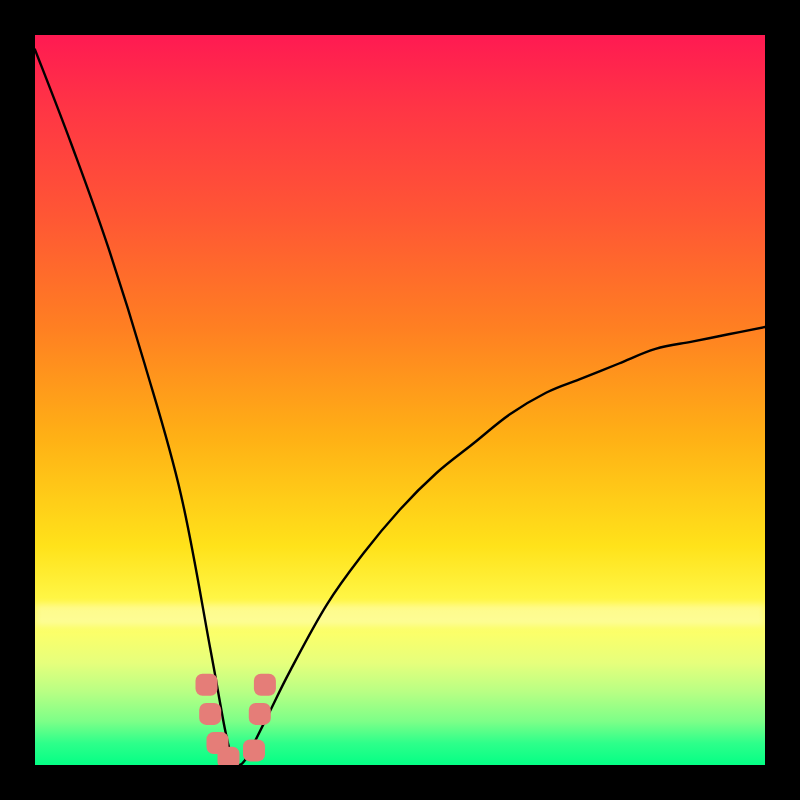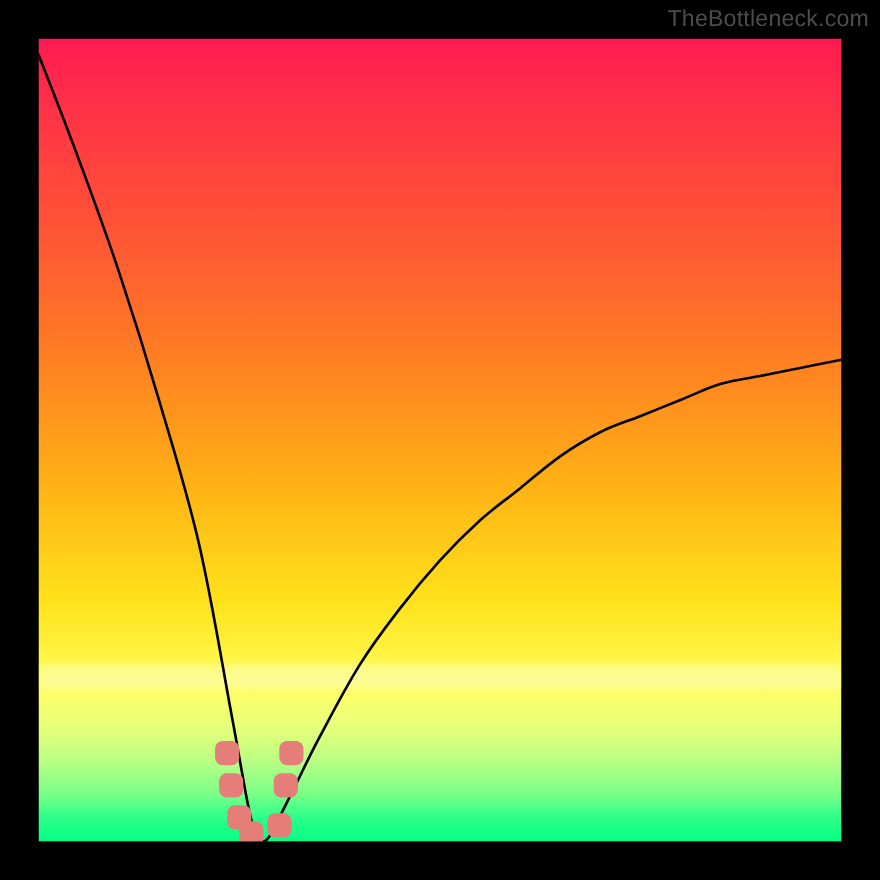--- a/index.html
+++ b/index.html
@@ -68,21 +68,20 @@
     font-size: 21px;
     letter-spacing: 0.2px;
     font-weight: 400;
   }
 </style>
 </head>
 <body>
 
 <div class="frame">
 
-  <div class="watermark">TheBottleneck.com</div>
 
   <div class="plot-area">
     <div class="grad"></div>
     <div class="white-band"></div>
 
     <svg class="svg-layer" viewBox="0 0 730 730" preserveAspectRatio="none">
       <path id="curve-path" fill="none" stroke="#000" stroke-width="2.4" stroke-linecap="round" stroke-linejoin="round" d="M 0.0 14.6 C 6.6 31.7, 23.4 74.0, 36.5 109.5 C 49.6 145.0, 59.9 172.3, 73.0 211.7 C 86.1 251.1, 96.4 283.8, 109.5 328.5 C 122.6 373.2, 134.2 408.7, 146.0 459.9 C 157.8 511.1, 167.3 571.2, 175.2 613.2 C 183.1 655.2, 185.9 673.8, 189.8 693.5 C 193.7 713.2, 194.5 716.1, 197.1 722.7 C 199.7 729.3, 201.8 730.0, 204.4 730.0 C 207.0 730.0, 209.1 726.6, 211.7 722.7 C 214.3 718.8, 215.1 716.0, 219.0 708.1 C 222.9 700.2, 227.0 692.0, 233.6 678.9 C 240.2 665.8, 245.0 654.8, 255.5 635.1 C 266.0 615.4, 278.9 590.4, 292.0 569.4 C 305.1 548.4, 315.4 535.4, 328.5 518.3 C 341.6 501.2, 351.9 489.0, 365.0 474.5 C 378.1 460.0, 388.4 449.8, 401.5 438.0 C 414.6 426.2, 424.9 419.3, 438.0 408.8 C 451.1 398.3, 461.4 388.8, 474.5 379.6 C 487.6 370.4, 497.9 364.3, 511.0 357.7 C 524.1 351.1, 534.4 348.4, 547.5 343.1 C 560.6 337.8, 570.9 333.8, 584.0 328.5 C 597.1 323.2, 607.4 317.8, 620.5 313.9 C 633.6 310.0, 643.9 309.2, 657.0 306.6 C 670.1 304.0, 680.4 301.9, 693.5 299.3 C 706.6 296.7, 723.4 293.3, 730.0 292.0"></path>
       <g id="markers-group">
           <rect x="160.5" y="638.7" width="22" height="22" rx="7" ry="7" fill="#e57d78"></rect>
           <rect x="164.2" y="667.9" width="22" height="22" rx="7" ry="7" fill="#e57d78"></rect>

